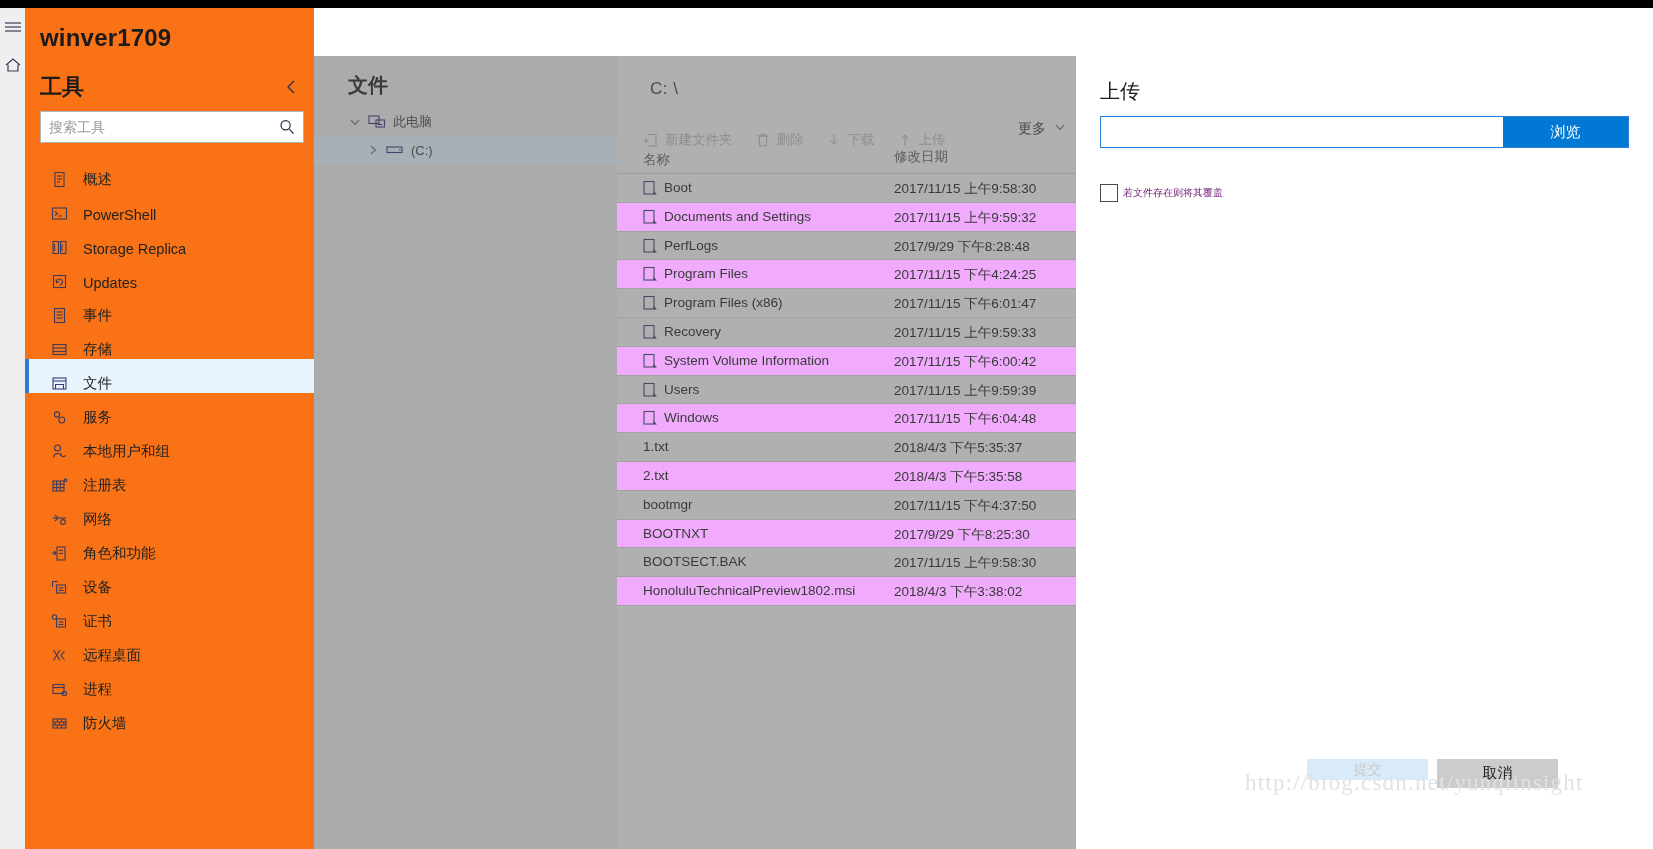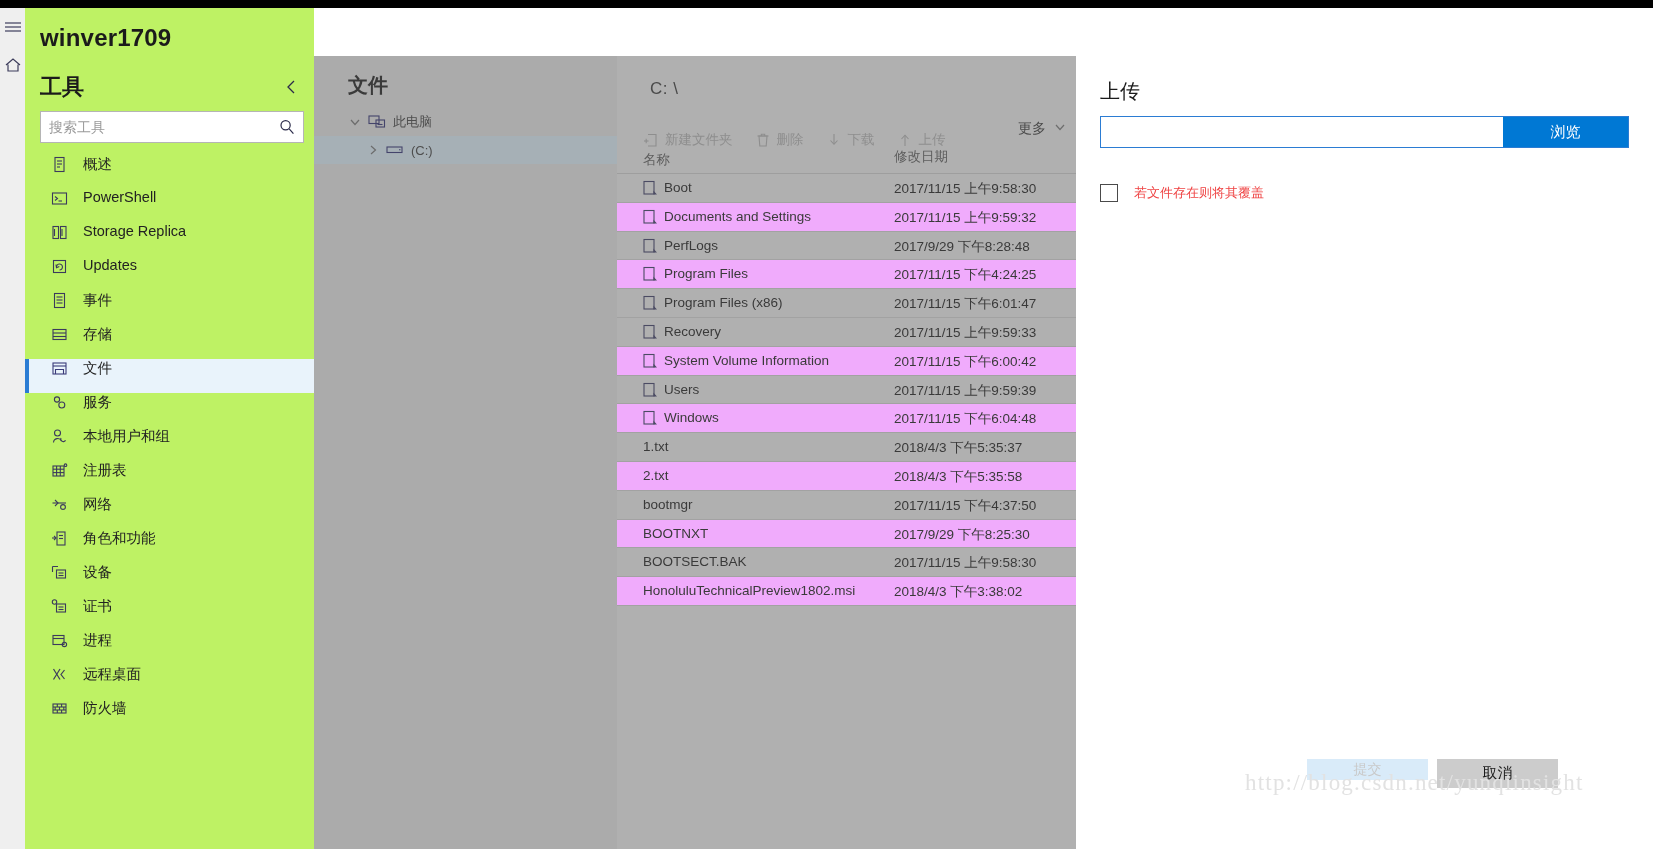--- a/index.html
+++ b/index.html
@@ -20,21 +20,21 @@
     background:#efefef;
   }
   .rail-icon { position:absolute; left:4px; width:18px; height:18px; color:#3d3d5c; }
   .rail-icon svg { display:block; }
   .rail-hamburger { top:10px; }
   .rail-home { top:48px; }
 
   
   .tools-panel {
     position:absolute; left:25px; top:8px; width:289px; height:841px;
-    background:#bef264;
+    background:#f97316;
   }
   .app-title {
     position:absolute; left:15px; top:16px;
     font-size:24px; font-weight:bold; color:#1b1b1b; letter-spacing:.2px;
   }
   .tools-header {
     position:absolute; left:15px; top:64px;
     font-size:22px; font-weight:bold; color:#1b1b1b;
   }
   .collapse-btn {
@@ -51,21 +51,21 @@
     font-size:14px; color:#333; background:transparent;
     font-family:"Liberation Sans","DejaVu Sans",sans-serif;
   }
   .search-wrap input::placeholder { color:#9a9a9a; }
   .search-icon {
     position:absolute; right:7px; top:6px; width:18px; height:18px; color:#2b2b4a;
   }
 
   .tool-list { position:absolute; left:0; top:147px; width:289px; }
   .tool-item {
-    position:relative; display:flex; align-items:flex-start;
+    position:relative; display:flex; align-items:flex-end;
     height:34px; padding-left:25px; cursor:pointer;
   }
   .tool-item.selected { background:#e9f3fb; }
   .tool-item.selected::before {
     content:""; position:absolute; left:0; top:0; width:4px; height:34px; background:#2b7cd3;
   }
   .tool-ico {
     width:19px; height:19px; flex:0 0 19px; color:#3b3b5c;
     display:flex; align-items:center; justify-content:center;
   }
@@ -163,21 +163,21 @@
     flex:0 0 125px; height:30px; background:#0078d4; color:#fff;
     border:0; font-size:15px; cursor:pointer;
     font-family:"Liberation Sans","DejaVu Sans",sans-serif;
   }
   .overwrite-row {
     position:absolute; left:24px; top:128px; display:flex; align-items:center; cursor:pointer;
   }
   .cbox {
     width:18px; height:18px; border:1px solid #4a4a4a; background:#fff; flex:0 0 18px;
   }
-  .overwrite-label { margin-left:16px; font-size:13px; color:#ef4444; }
+  .overwrite-label { margin-left:5px; font-size:10px; color:#701a75; }
 
   .dlg-actions { position:absolute; left:0; top:703px; width:577px; height:40px; }
   .btn-submit {
     position:absolute; left:231px; top:0; width:121px; height:21px;
     background:#d9ebf9; color:#c9c9c9; border:0; font-size:14px; cursor:default;
     font-family:"Liberation Sans","DejaVu Sans",sans-serif;
   }
   .btn-cancel {
     position:absolute; left:361px; top:0; width:121px; height:29px;
     background:#cccccc; color:#1b1b1b; border:0; font-size:15px; cursor:pointer;
@@ -426,41 +426,41 @@
                 <line x1="8.5" y1="12.5" x2="13.5" y2="12.5"></line>
               </g>
             </svg>
         </span>
         <span class="tool-label">证书</span>
       </div>
 
       <div class="tool-item">
         <span class="tool-ico">
           <svg viewBox="0 0 19 19" width="19" height="19">
-              <g fill="none" stroke="currentColor" stroke-width="1.1">
-            <rect x="3" y="4.5" width="11" height="9"></rect>
-                <line x1="3" y1="7.5" x2="14" y2="7.5"></line>
-            <circle cx="14.4" cy="13.4" r="2.2"></circle>
-              </g>
-            </svg>
-        </span>
-        <span class="tool-label">进程</span>
-      </div>
-
-      <div class="tool-item">
-        <span class="tool-ico">
-          <svg viewBox="0 0 19 19" width="19" height="19">
               <g fill="none" stroke="currentColor" stroke-width="1.2">
             <path d="M3.5 4 L10 14.5"></path>
                 <path d="M10 4 L3.5 14.5"></path>
                 <path d="M14.5 5 L11 9.5 L14.5 14"></path>
               </g>
             </svg>
         </span>
         <span class="tool-label">远程桌面</span>
+      </div>
+
+      <div class="tool-item">
+        <span class="tool-ico">
+          <svg viewBox="0 0 19 19" width="19" height="19">
+              <g fill="none" stroke="currentColor" stroke-width="1.1">
+            <rect x="3" y="4.5" width="11" height="9"></rect>
+                <line x1="3" y1="7.5" x2="14" y2="7.5"></line>
+            <circle cx="14.4" cy="13.4" r="2.2"></circle>
+              </g>
+            </svg>
+        </span>
+        <span class="tool-label">进程</span>
       </div>
 
       <div class="tool-item">
         <span class="tool-ico">
           <svg viewBox="0 0 19 19" width="19" height="19">
               <g fill="none" stroke="currentColor" stroke-width="1.1">
             <rect x="3" y="5" width="13" height="9"></rect>
                 <line x1="3" y1="8" x2="16" y2="8"></line>
             <line x1="3" y1="11" x2="16" y2="11"></line>
                 <line x1="7.3" y1="5" x2="7.3" y2="8"></line>

